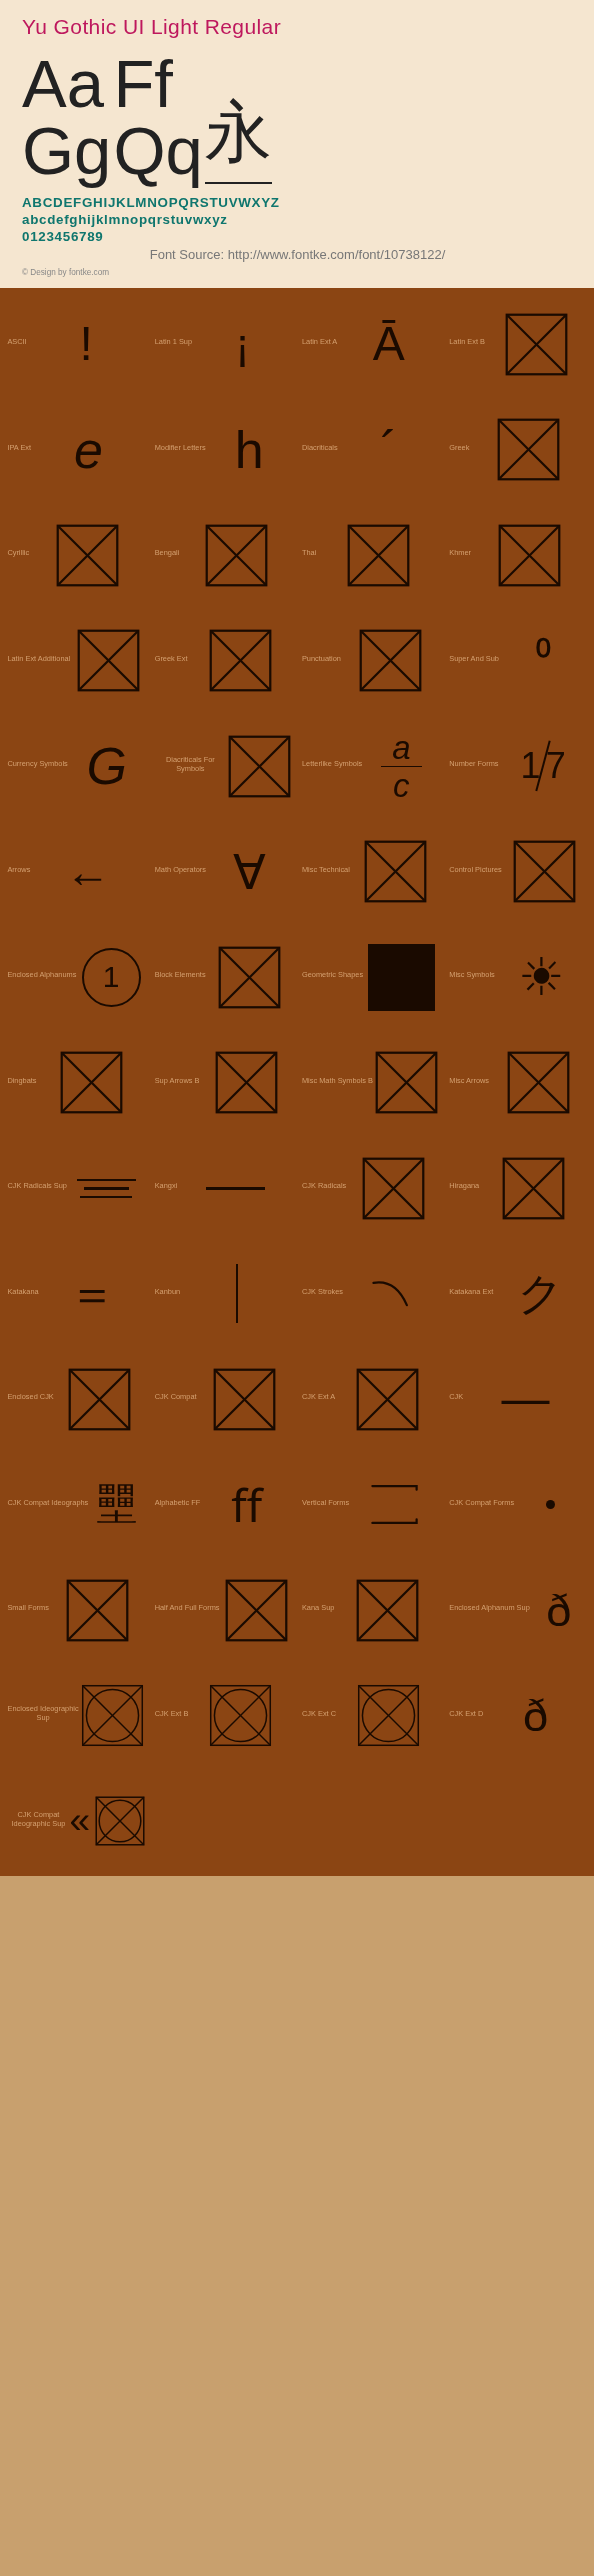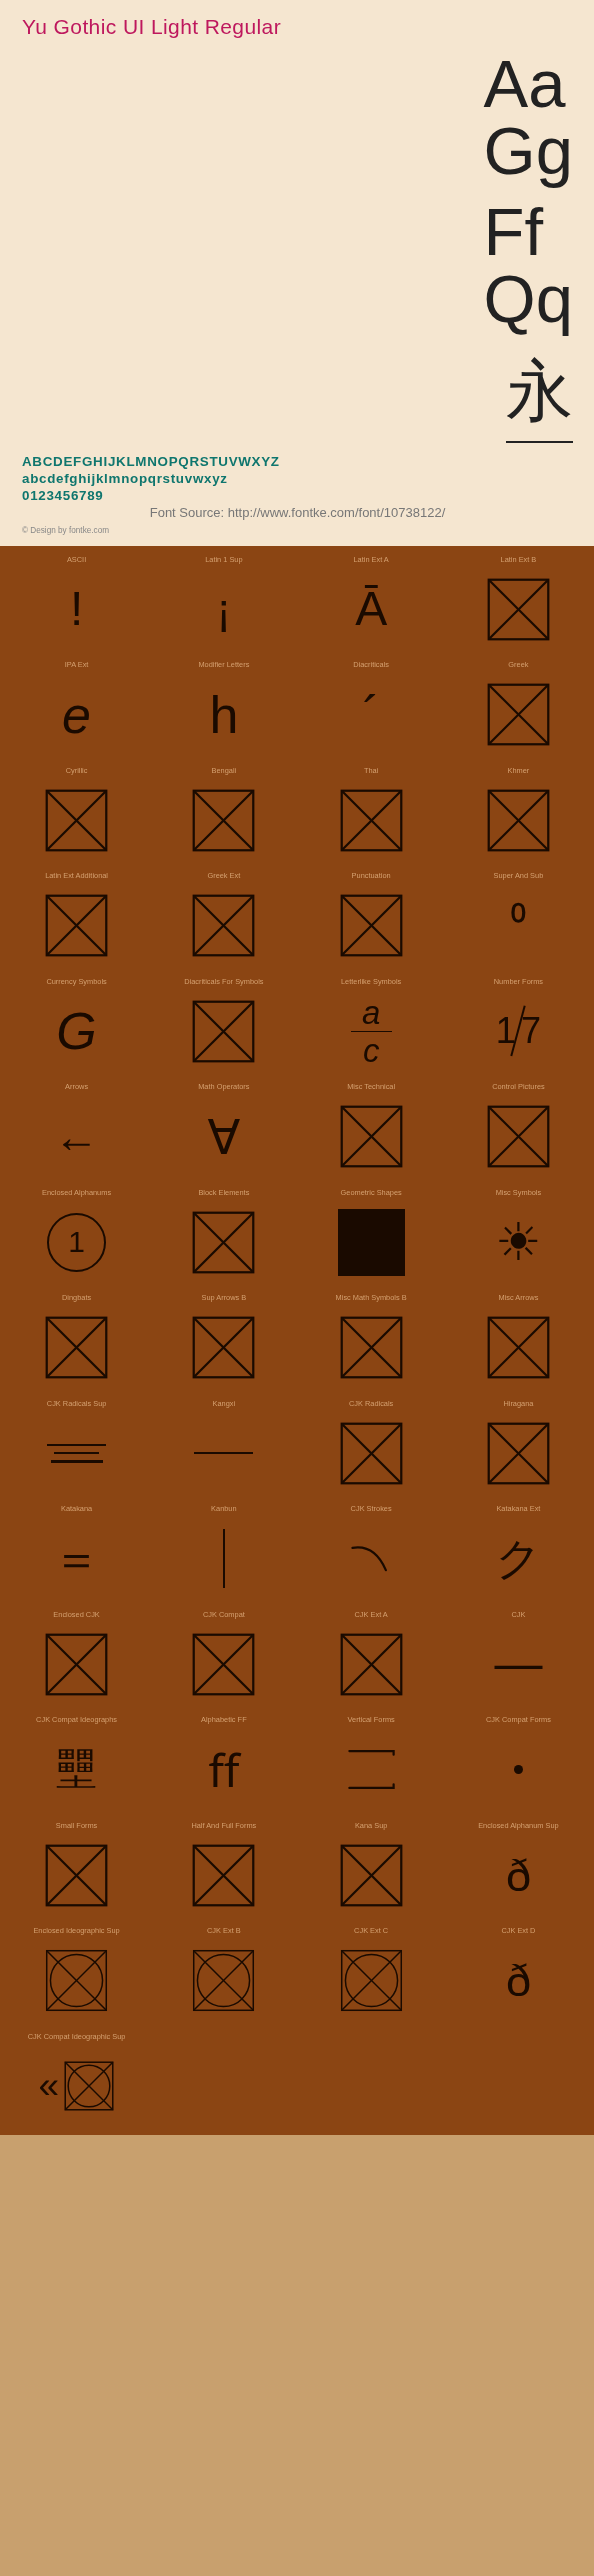--- a/index.html
+++ b/index.html
@@ -18,23 +18,22 @@
     .font-title {
       font-size: 21px;
       font-weight: 300;
       color: #be185d;
       margin-bottom: 11px;
       letter-spacing: 0.4px;
     }
     .glyph-showcase {
       display: flex;
       align-items: flex-end;
-      gap: 14px;
+      gap: 2px;
       margin-bottom: 11px;
-      flex-direction: column;
     }
     .glyph-large {
       font-size: 67px;
       font-weight: 300;
       color: #222;
       line-height: 1;
     }
     .glyph-medium {
       font-size: 67px;
       font-weight: 300;
@@ -67,21 +66,21 @@
       padding: 3.7px;
     }
     .char-grid {
       display: grid;
       grid-template-columns: repeat(4, 1fr);
       gap: 1.5px;
     }
     .char-cell {
       background: #8B4513;
       display: flex;
-      flex-direction: column;
+      flex-direction: row;
       align-items: center;
       justify-content: flex-start;
       padding: 6px 3.7px 3.7px 3.7px;
       min-height: 104px;
       position: relative;
     }
     .cell-label {
       font-size: 7.4px;
       color: #d4a070;
       text-align: center;

